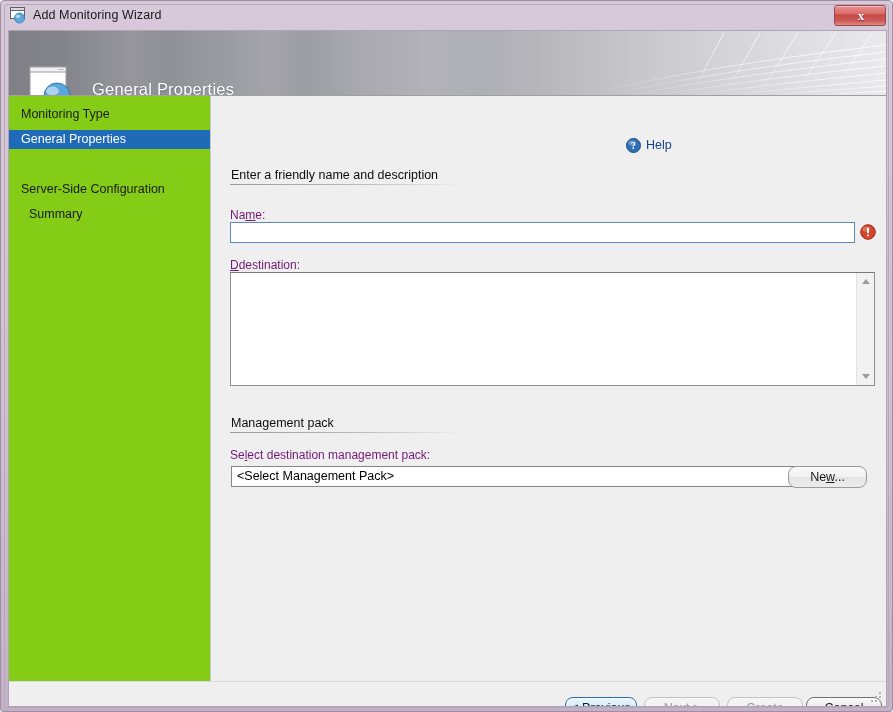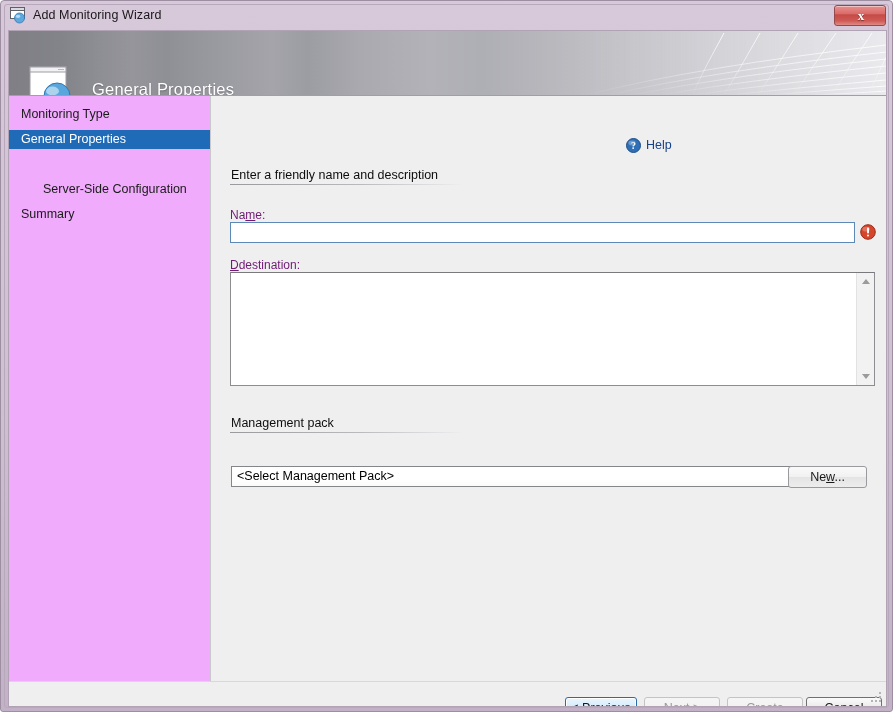--- a/index.html
+++ b/index.html
@@ -131,21 +131,21 @@
     text-shadow: 0 1px 1px rgba(60,60,70,0.5);
     white-space: nowrap;
   }
 
   
   #sidebar {
     position: absolute;
     left: 0; top: 65px;
     width: 202px;
     height: 585px;
-    background: #f0abfc;
+    background: #84cc16;
     border-right: 1px solid #c9c9cd;
     box-sizing: border-box;
   }
   .nav-item {
     position: absolute;
     left: 0;
     width: 201px;
     height: 19px;
     line-height: 19px;
     padding-left: 12px;
@@ -308,21 +308,21 @@
     width: 0; height: 0;
     border-left: 4px solid transparent;
     border-right: 4px solid transparent;
     border-top: 4px solid #2b2b2b;
   }
 
   .btn {
     position: absolute;
     box-sizing: border-box;
     border: 1px solid #9a9a9e;
-    border-radius: 3px;
+    border-radius: 8px;
     background: linear-gradient(to bottom, #fafafa 0%, #f1f1f1 48%, #e4e4e4 52%, #ededed 100%);
     font-family: "Liberation Sans", sans-serif;
     font-size: 12.5px;
     color: #1a1a1a;
     text-align: center;
     cursor: pointer;
     white-space: nowrap;
   }
   .btn.disabled {
     color: #9a9a9a;
@@ -437,24 +437,24 @@
       <span id="banner-title">General Properties</span>
     </div>
 
     <div id="sidebar">
       <div class="nav-item" style="top:9px;">
         <span>Monitoring Type</span>
       </div>
       <div class="nav-item selected" style="top:34px;">
         <span>General Properties</span>
       </div>
-      <div class="nav-item" style="top:84px;margin-left:22px;">
+      <div class="nav-item" style="top:84px;">
         <span>Server-Side Configuration</span>
       </div>
-      <div class="nav-item" style="top:109px;">
+      <div class="nav-item" style="top:109px;margin-left:8px;">
         <span>Summary</span>
       </div>
     </div>
 
     <div id="content"></div>
 
     <div id="help-link">
       <span id="help-icon">
         <svg width="15" height="15" viewBox="0 0 15 15">
           <circle cx="7.5" cy="7.5" r="7" fill="#2f6fb5"></circle>
@@ -494,20 +494,23 @@
         </div>
         <div class="sb-btn down">
           <span class="sb-arrow down"></span>
         </div>
       </div>
     </div>
 
     <div class="section-head" style="left:222px; top:385px;">Management pack</div>
     <div class="section-rule" style="left:221px; top:401px; width:233px;"></div>
 
+    <div class="field-label" style="left:221px; top:417px;">
+      <span>Se</span><span class="acc">l</span><span>ect destination management pack:</span>
+    </div>
 
     <div id="mp-combo">
       <span id="mp-combo-text">&lt;Select Management Pack&gt;</span>
       <div id="mp-combo-btn">
         <span class="caret"></span>
       </div>
     </div>
 
     <div class="btn" id="new-button">
       <span>Ne</span><span class="acc">w</span><span>...</span>

